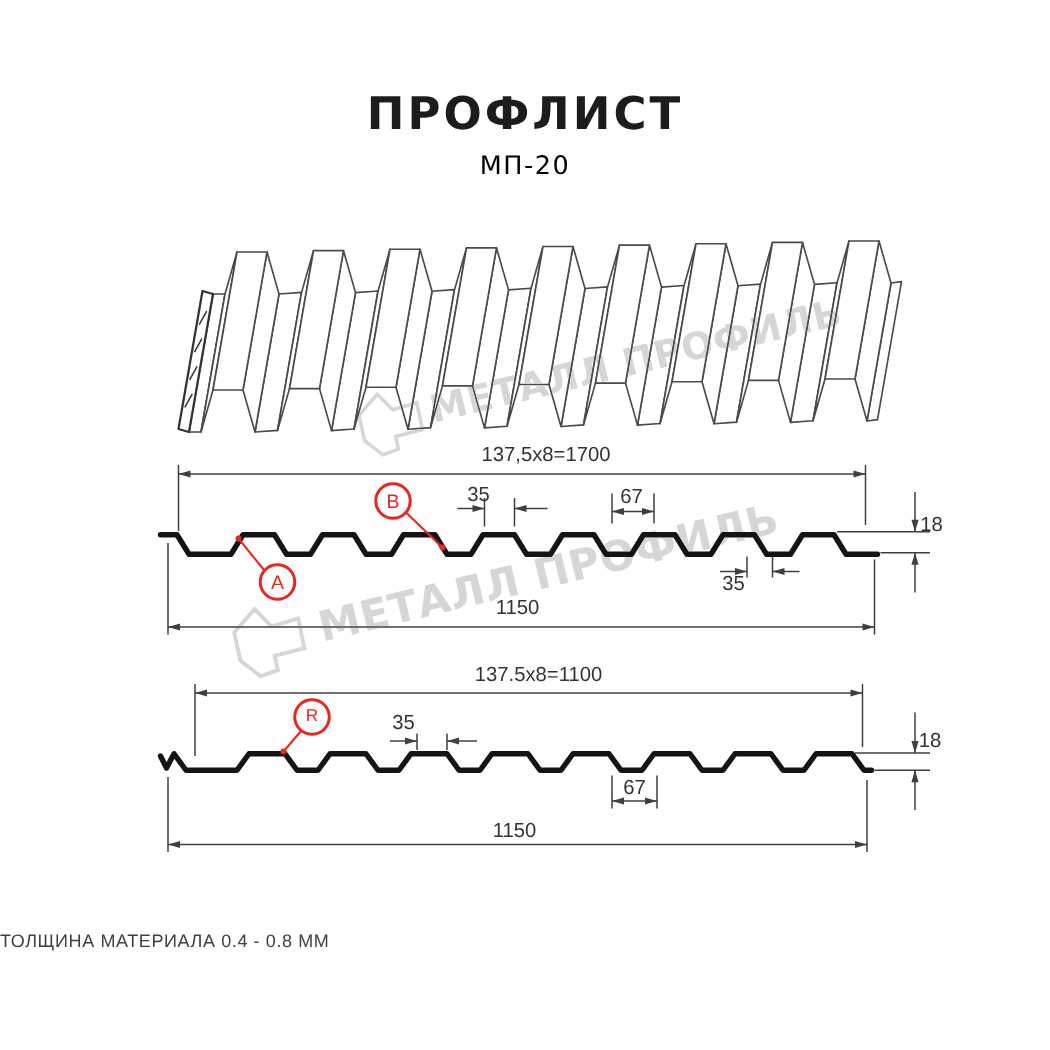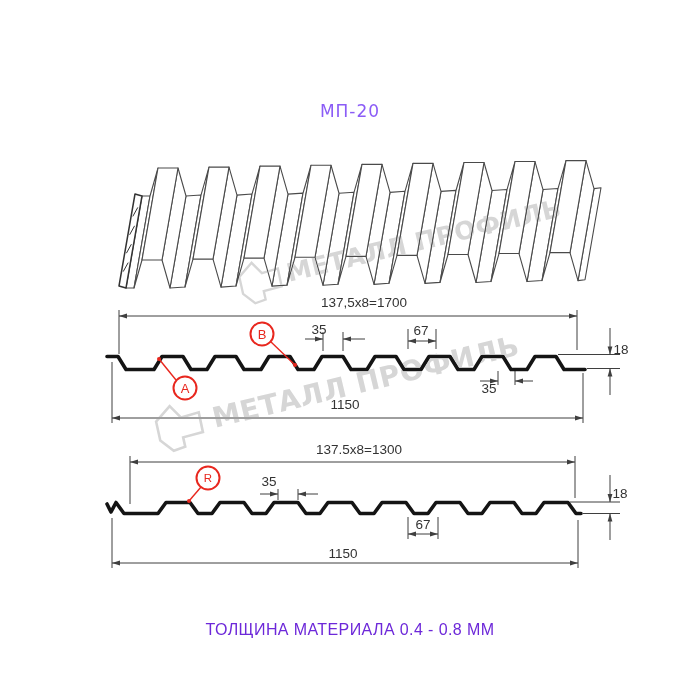--- a/index.html
+++ b/index.html
@@ -1,23 +1,23 @@
 <!DOCTYPE html>
 <html><head>
 <meta charset="utf-8">
 <style>
   html,body{margin:0;padding:0;background:#ffffff;}
   .stage{position:relative;width:700px;height:700px;background:#fff;overflow:hidden;
          font-family:"DejaVu Sans","Liberation Sans",sans-serif;}
   .title{position:absolute;left:0;right:0;top:62px;text-align:center;
          font-size:30px;font-weight:bold;letter-spacing:2px;color:#1c1c1c;line-height:1;}
   .subtitle{position:absolute;left:0;right:0;top:103px;text-align:center;
-         font-size:17px;font-weight:400;letter-spacing:1px;color:#8b5cf6;line-height:1;}
-  .footer{position:absolute;left:0;right:0;top:620px;text-align:center;
-         font-size:16px;font-weight:400;letter-spacing:0.4px;color:#6d28d9;line-height:1.2;
+         font-size:17px;font-weight:400;letter-spacing:1px;color:#000000;line-height:1;}
+  .footer{position:absolute;left:0;right:0;top:620px;
+         font-size:12px;font-weight:400;letter-spacing:0.4px;color:#404040;line-height:1.2;
          font-family:"Liberation Sans",sans-serif;}
   .art{position:absolute;left:0;top:0;}
   .dim{position:absolute;transform:translate(-50%,-50%);font-size:13.5px;color:#333;
        font-family:"Liberation Sans",sans-serif;white-space:nowrap;line-height:1;}
   .marker{position:absolute;width:21px;height:21px;border:2px solid var(--accent);
           border-radius:50%;transform:translate(-50%,-50%);display:flex;align-items:center;
           justify-content:center;font-size:13px;color:var(--accent);line-height:1;
           font-family:"Liberation Sans",sans-serif;background:transparent;}
   .marker.small{font-size:11.5px;}
   .wm{position:absolute;left:0;top:0;width:700px;height:700px;mix-blend-mode:darken;pointer-events:none;}
@@ -155,31 +155,32 @@
     <svg class="wm-svg" style="left:233px;top:260px;" width="54" height="47" viewBox="0 0 100 100">
       <polygon points="32,6 6,36 14,72 40,92 62,84 58,66 96,56 88,18 54,28" fill="none" stroke="var(--wm)" stroke-width="5"></polygon>
     </svg>
     <div class="wm-text" style="left:287px;top:260px;font-size:25px;transform:rotate(-13.5deg);">МЕТАЛЛ ПРОФИЛЬ</div>
     <svg class="wm-svg" style="left:147px;top:403px;" width="64" height="52" viewBox="0 0 100 100">
       <polygon points="32,6 6,36 14,72 40,92 62,84 58,66 96,56 88,18 54,28" fill="none" stroke="var(--wm)" stroke-width="5"></polygon>
     </svg>
     <div class="wm-text" style="left:213px;top:404px;font-size:28px;transform:rotate(-13.5deg);">МЕТАЛЛ ПРОФИЛЬ</div>
   </div>
 
+  <div class="title">ПРОФЛИСТ</div>
   <div class="subtitle">МП-20</div>
   <div class="footer">ТОЛЩИНА МАТЕРИАЛА 0.4 - 0.8 ММ</div>
 
   <div class="dim" style="left:364px;top:303px;">137,5x8=1700</div>
   <div class="dim" style="left:319px;top:330px;">35</div>
   <div class="dim" style="left:421px;top:331px;">67</div>
   <div class="dim" style="left:621px;top:350px;">18</div>
   <div class="dim" style="left:489px;top:389px;">35</div>
   <div class="dim" style="left:345px;top:405px;">1150</div>
 
-  <div class="dim" style="left:359px;top:450px;">137.5x8=1300</div>
+  <div class="dim" style="left:359px;top:450px;">137.5x8=1100</div>
   <div class="dim" style="left:269px;top:482px;">35</div>
   <div class="dim" style="left:423px;top:525px;">67</div>
   <div class="dim" style="left:620px;top:494px;">18</div>
   <div class="dim" style="left:343px;top:554px;">1150</div>
 
   <div class="marker" style="left:185px;top:388px;">A</div>
   <div class="marker" style="left:262px;top:334px;">B</div>
   <div class="marker small" style="left:208px;top:478px;">R</div>
 </div>
 

